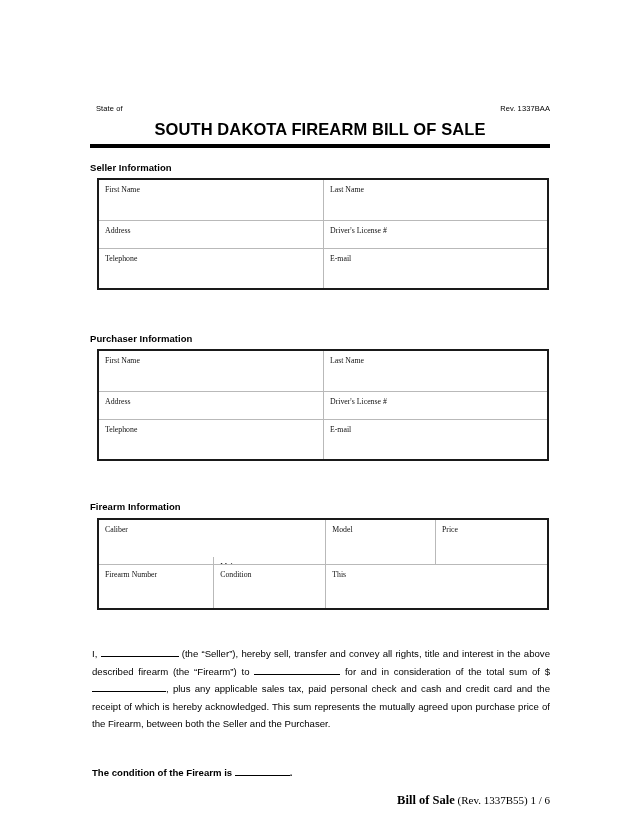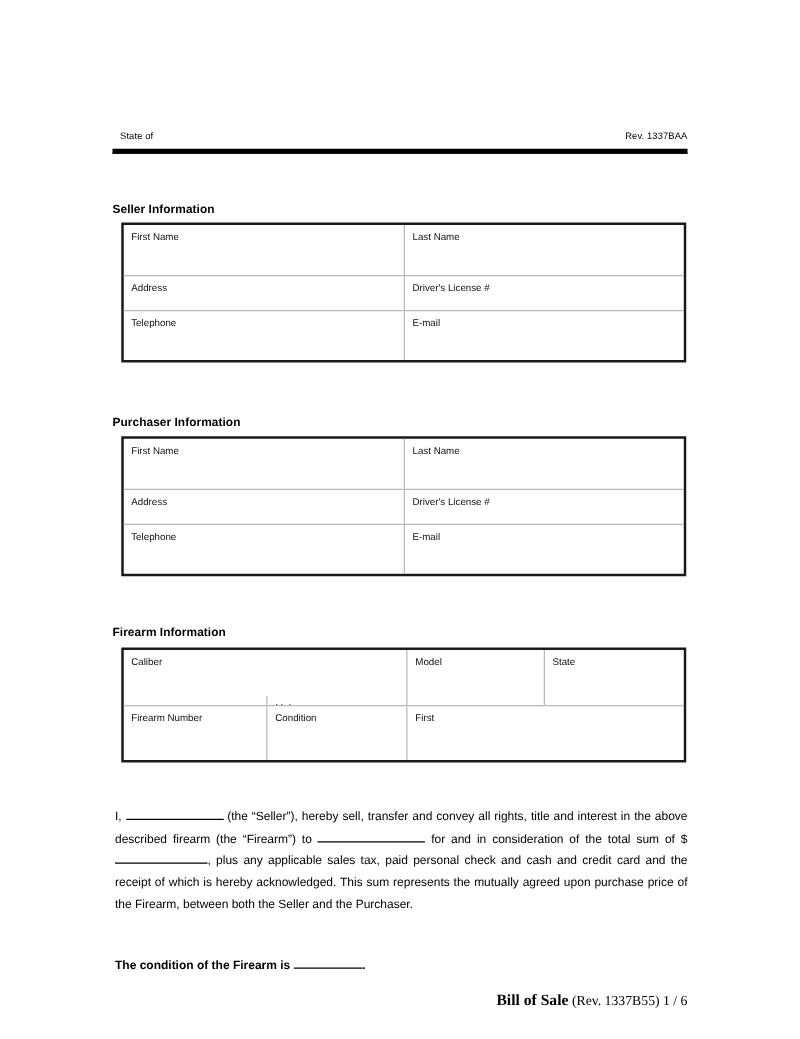--- a/index.html
+++ b/index.html
@@ -97,20 +97,21 @@
   .trow + .trow {
     border-top: 1px solid #b9b9b9;
   }
   .tcell {
     box-sizing: border-box;
     padding: 5px 0 0 6px;
     font-size: 7.8px;
     line-height: 10px;
     color: #111;
     overflow: hidden;
+    font-family: Liberation Serif, serif;
   }
   .tcell + .tcell {
     border-left: 1px solid #b9b9b9;
   }
 
   
   .ptable .trow.tall  { height: 40px; }
   .ptable .trow.short { height: 28px; }
   .ptable .tcell { width: 50%; }
 
@@ -167,20 +168,21 @@
 <body>
 
 <div class="page">
   <div class="content">
 
     <div class="doc-header">
       <div class="header-row">
         <span class="header-state">State of</span>
         <span class="header-rev">Rev. 1337BAA</span>
       </div>
+      <div class="doc-title">SOUTH DAKOTA FIREARM BILL OF SALE</div>
       <div class="title-rule"></div>
     </div>
 
     <div class="section-heading" style="top:162px;">Seller Information</div>
     <div class="form-table ptable" style="top:178px;">
       <div class="trow tall">
         <div class="tcell">First Name</div>
         <div class="tcell">Last Name</div>
       </div>
       <div class="trow short">
@@ -208,26 +210,26 @@
         <div class="tcell">E-mail</div>
       </div>
     </div>
 
     <div class="section-heading" style="top:501px;">Firearm Information</div>
     <div class="form-table ftable" style="top:518px;">
       <div class="trow r1">
         <div class="tcell c1">Caliber</div>
         <div class="tcell c2">Make</div>
         <div class="tcell c3">Model</div>
-        <div class="tcell c4">State</div>
+        <div class="tcell c4">Price</div>
       </div>
       <div class="trow r2">
         <div class="tcell c1">Firearm Number</div>
         <div class="tcell c2">Condition</div>
-        <div class="tcell c3">First</div>
+        <div class="tcell c3">This</div>
       </div>
     </div>
 
     <div class="body-text" style="top:645px;">
       <span>I, </span><span class="blank b-lg"></span><span> (the “Seller”), hereby sell, transfer and convey all rights, title and interest in the above described firearm (the “Firearm”) to </span><span class="blank b-md"></span><span> for and in consideration of the total sum of $ </span><span class="blank b-sm"></span><span>, plus any applicable sales tax, paid personal check and cash and credit card and the receipt of which is hereby acknowledged. This sum represents the mutually agreed upon purchase price of the Firearm, between both the Seller and the Purchaser.</span>
     </div>
 
     <div class="body-text" style="top:764px;font-weight:bold;">
       <span>The condition of the Firearm is </span><span class="blank b-xs"></span><span>.</span>
     </div>

